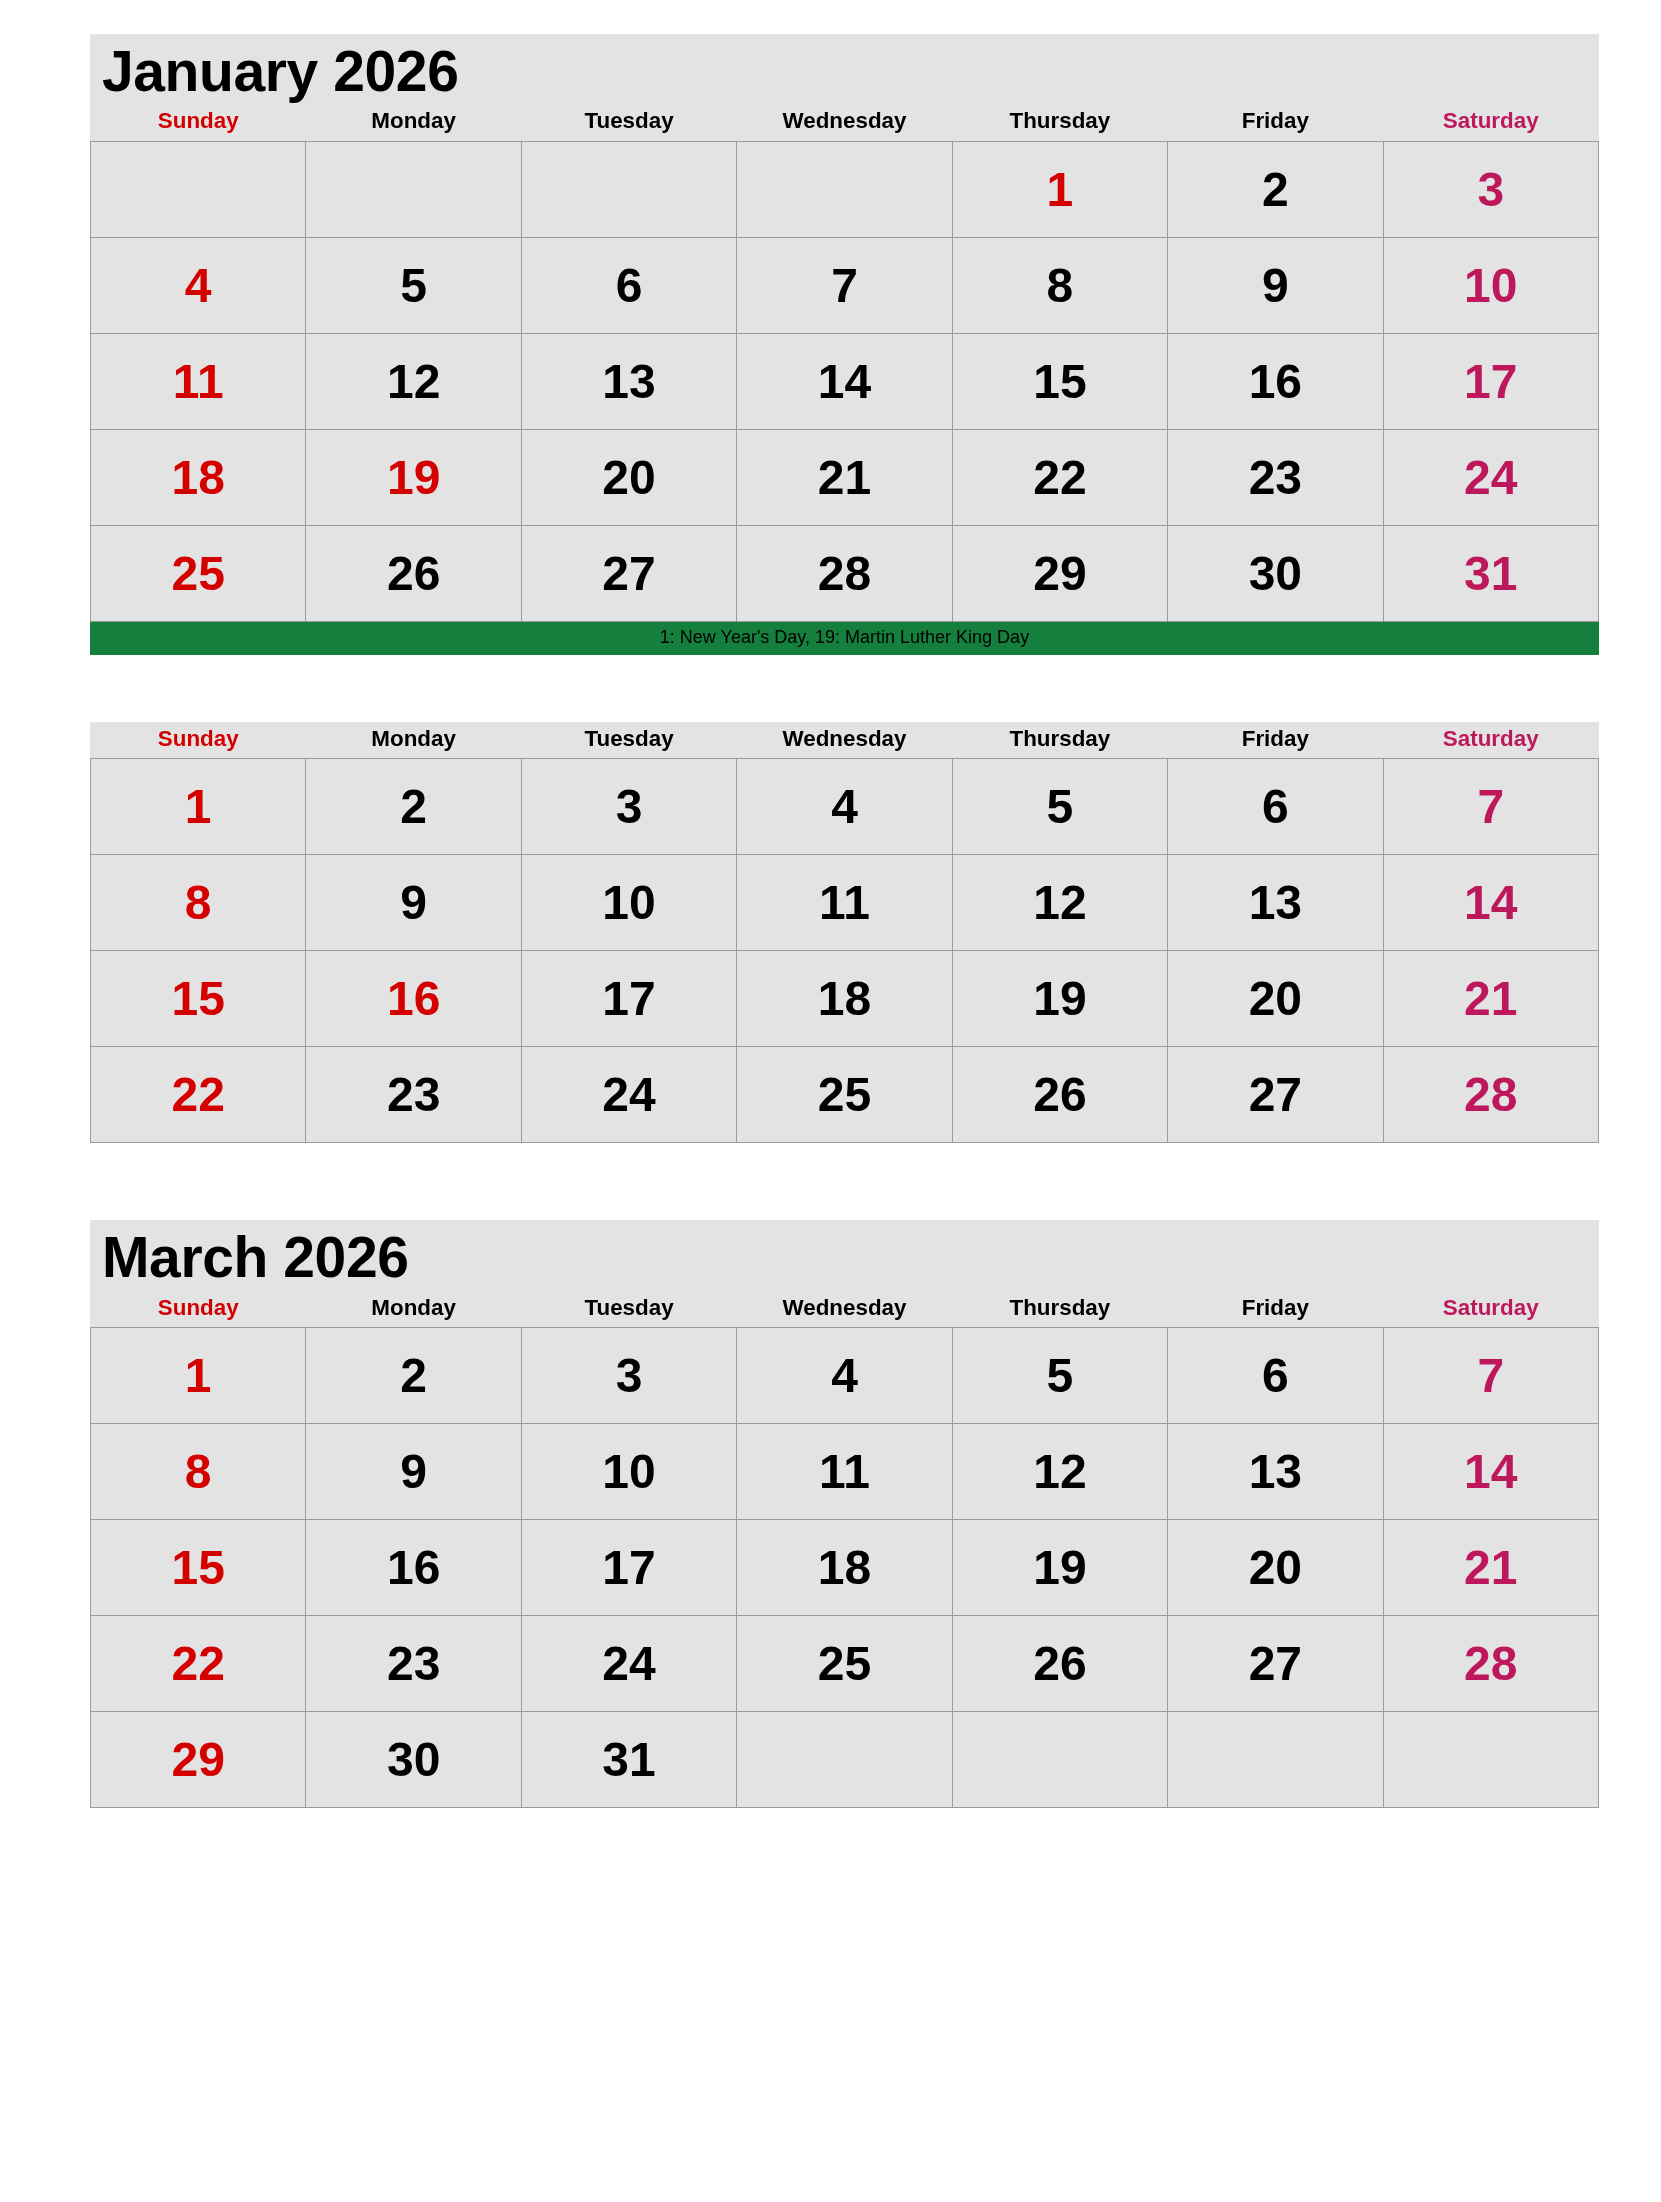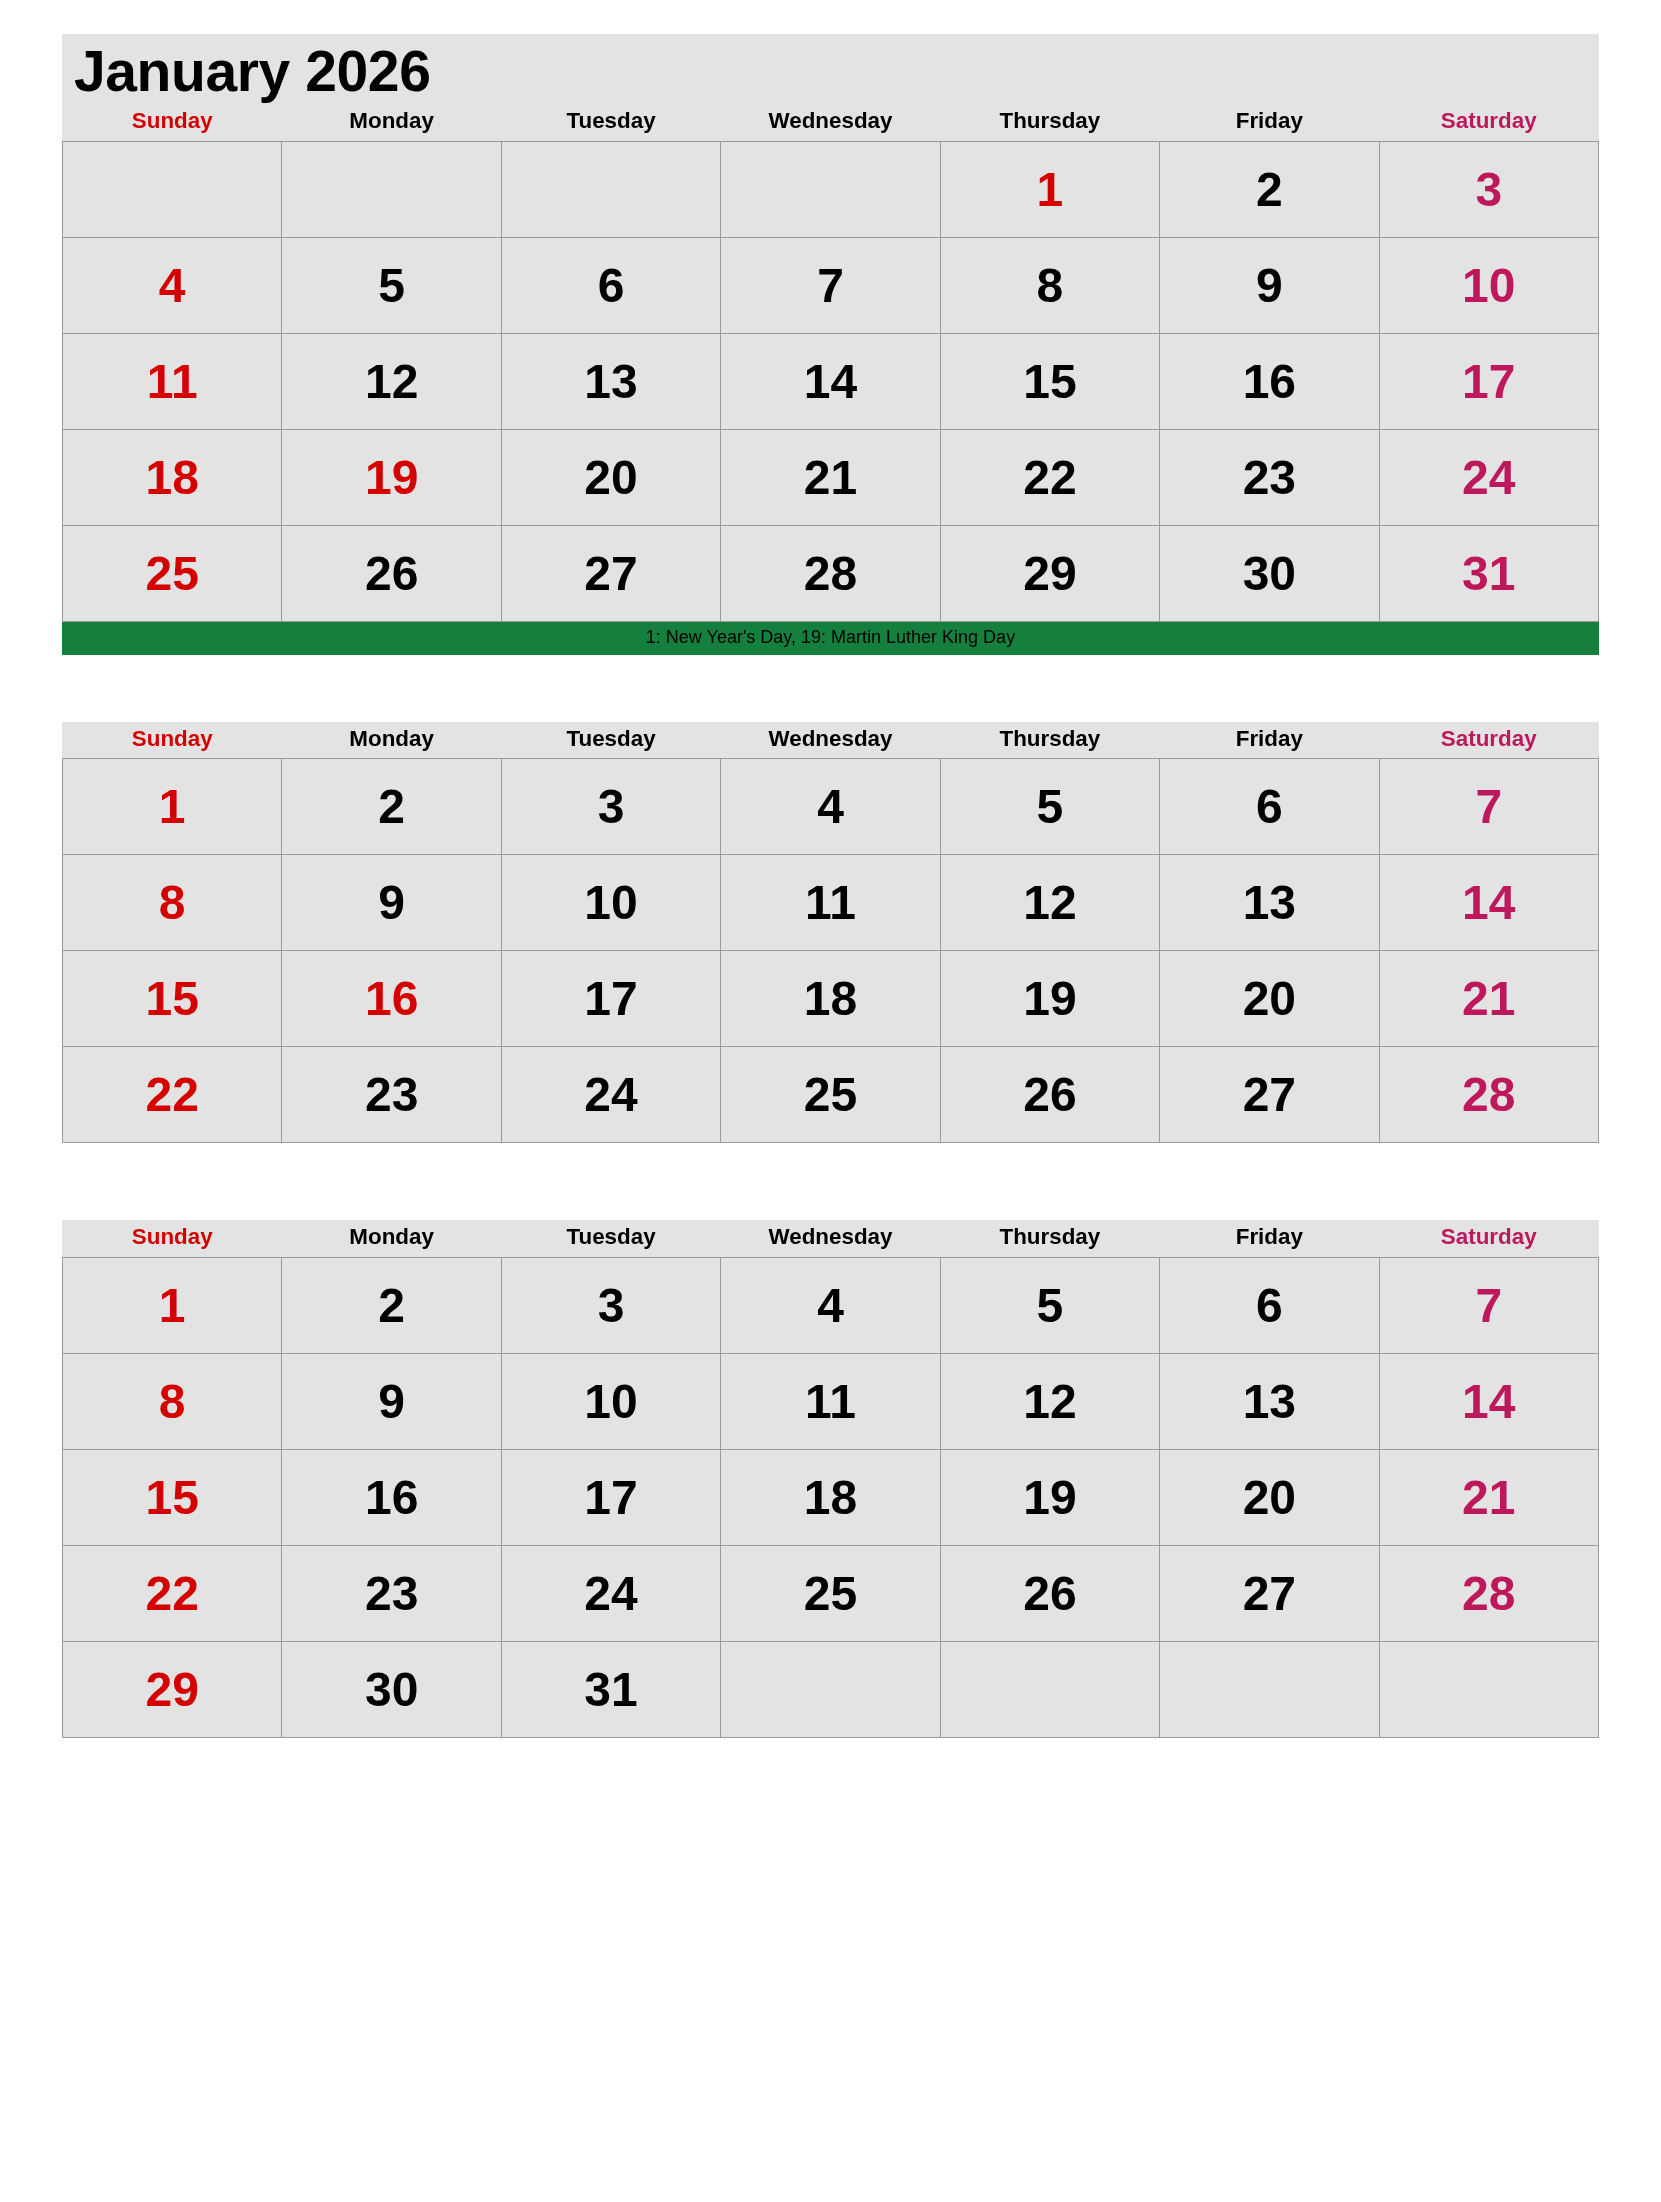--- a/index.html
+++ b/index.html
@@ -13,21 +13,21 @@
     font-family: "Liberation Sans", sans-serif;
     color: #000000;
     position: relative;
   }
   .page {
     position: absolute;
     left: 0; top: 0;
     width: 1661px;
     height: 2203px;
     box-sizing: border-box;
-    padding: 34px 62px 0 62px;
+    padding: 34px 62px 0 90px;
   }
   .month-block {
     width: 100%;
     box-sizing: border-box;
   }
   .month-head {
     background: #e3e3e3;
     display: flex;
     align-items: flex-end;
     justify-content: space-between;
@@ -233,20 +233,23 @@
           <td class="wd">27</td>
           <td class="sat">28</td>
         </tr>
       </tbody>
     </table>
   </div>
 
   <div class="gap-md"></div>
 
   <div class="month-block">
+    <div class="month-head" style="background:#e3e3e3;">
+      <div class="month-title">March 2026</div>
+    </div>
     <table class="cal">
       <thead>
         <tr>
           <th class="sun">Sunday</th>
           <th class="wd">Monday</th>
           <th class="wd">Tuesday</th>
           <th class="wd">Wednesday</th>
           <th class="wd">Thursday</th>
           <th class="wd">Friday</th>
           <th class="sat">Saturday</th>

